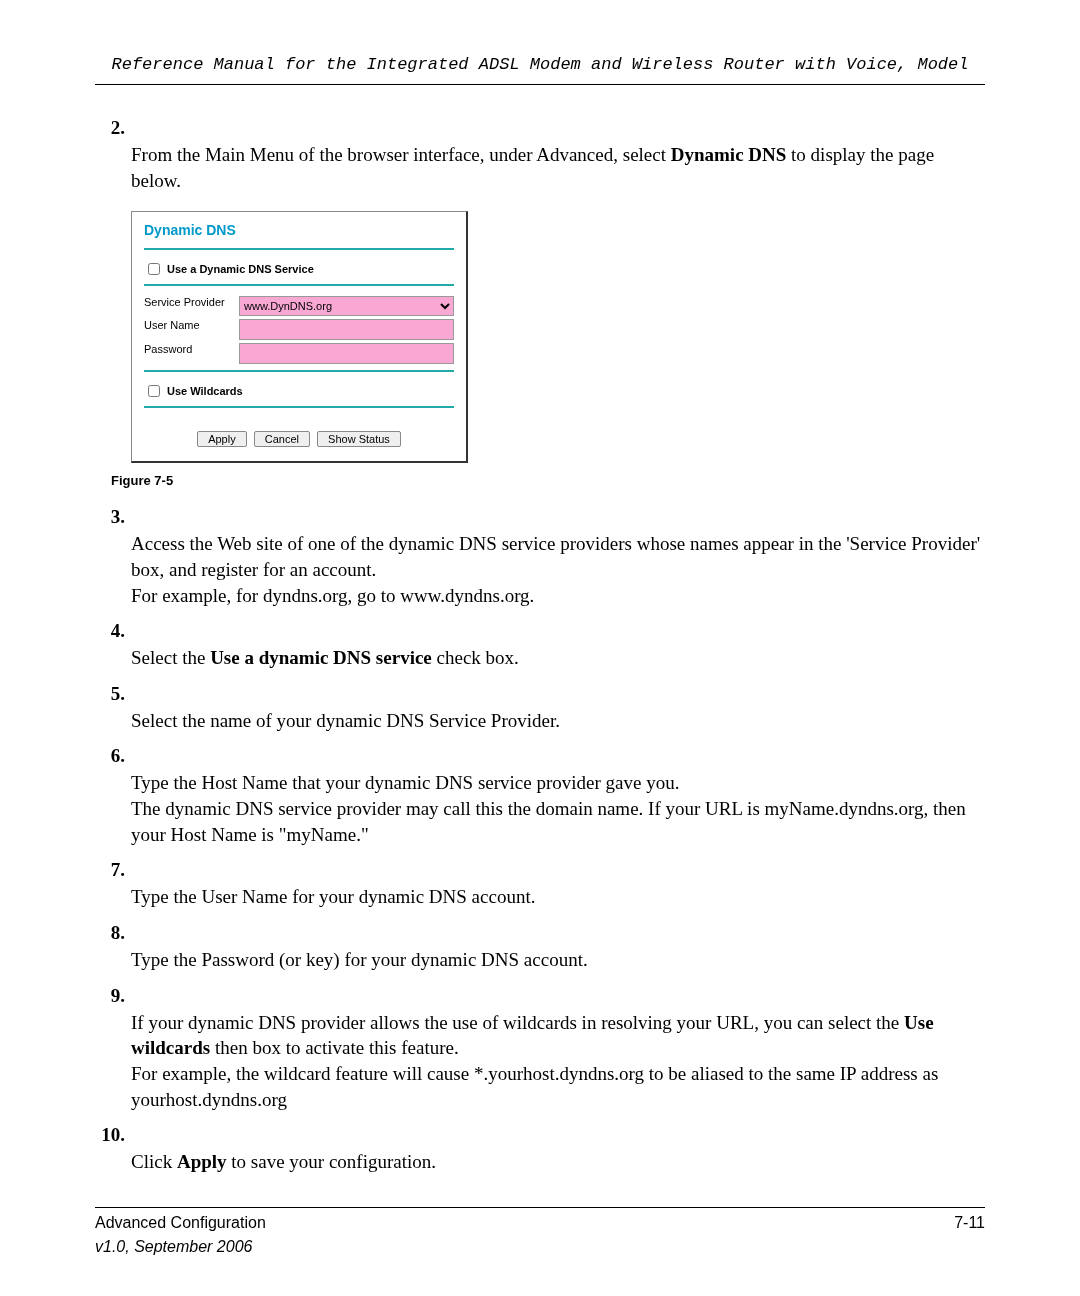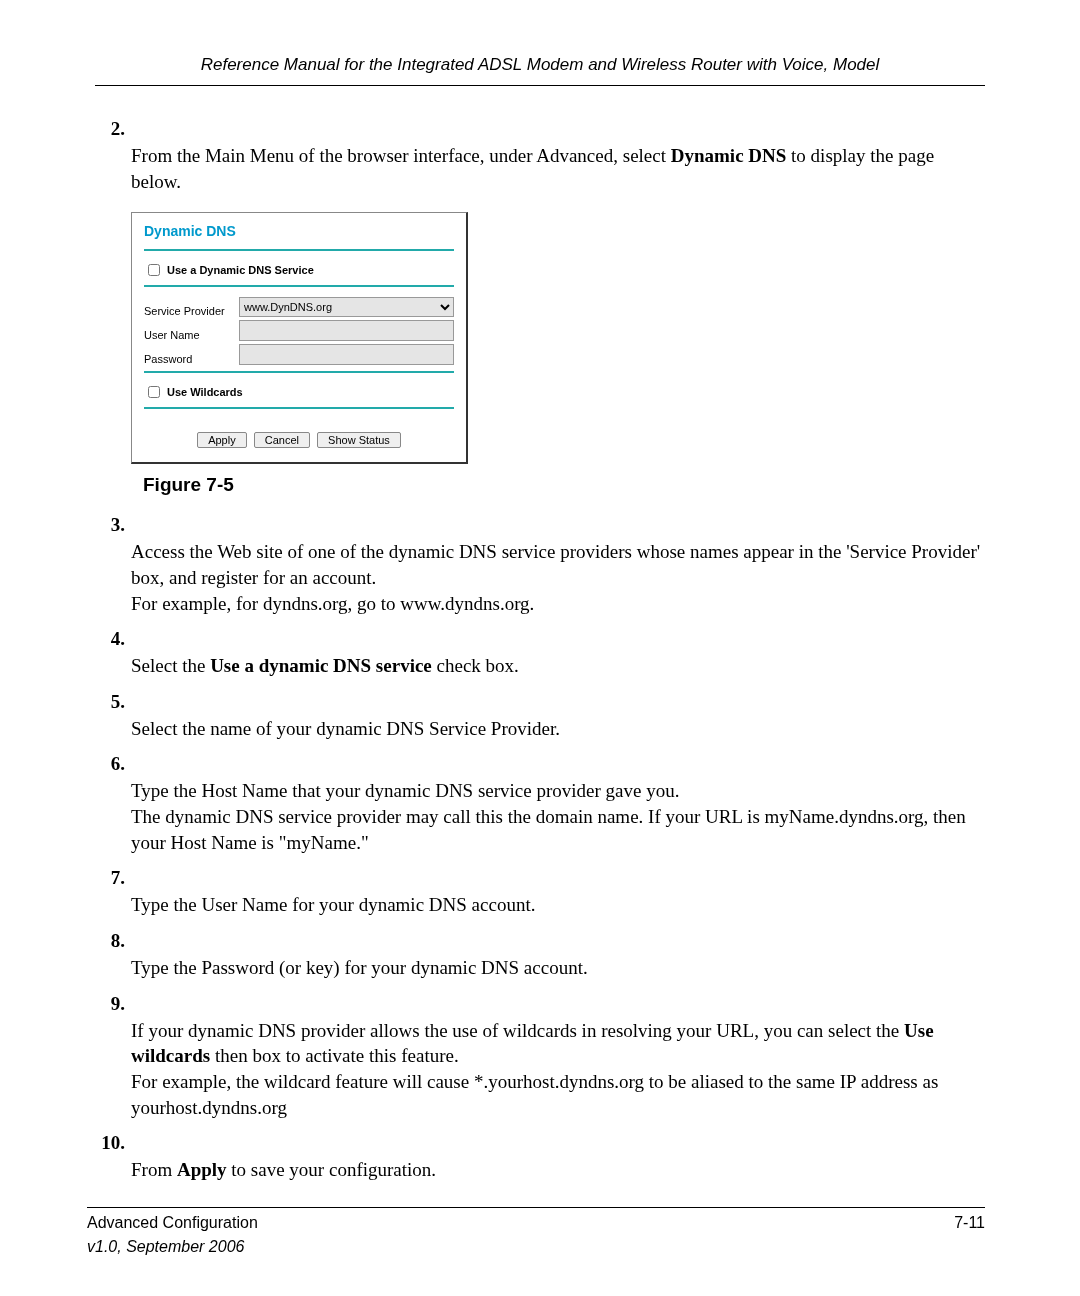--- a/index.html
+++ b/index.html
@@ -14,21 +14,21 @@
   .page {
     padding: 55px 95px 40px 95px;
     box-sizing: border-box;
     width: 1080px;
     min-height: 1296px;
     position: relative;
   }
   .header {
     text-align: center;
     font-style: italic;
-    font-family: Liberation Sans, sans-serif;
+    font-family: Liberation Mono, monospace;
     font-size: 17px;
     padding-bottom: 10px;
     border-bottom: 1px solid #000;
     margin-bottom: 30px;
   }
   ol.steps {
     list-style: none;
     padding: 0;
     margin: 0;
   }
@@ -44,22 +44,22 @@
     padding-right: 6px;
   }
   .txt { flex: 1; margin-top: 27px; }
   .bold { font-weight: bold; }
   .figure-wrap {
     margin: 18px 0 8px 36px;
   }
   .figure-caption {
     font-family: Arial, Helvetica, sans-serif;
     font-weight: bold;
-    font-size: 19px;
-    margin: 10px 0 16px 48px;
+    font-size: 13px;
+    margin: 10px 0 16px 16px;
   }
   
   .panel {
     width: 310px;
     border-top: 1px solid #888;
     border-left: 1px solid #888;
     border-right: 2px solid #333;
     border-bottom: 2px solid #333;
     background: #fff;
     font-family: Arial, Helvetica, sans-serif;
@@ -72,30 +72,30 @@
     font-size: 14px;
     margin-bottom: 10px;
   }
   .hr-teal {
     border: none;
     border-top: 2px solid #2aa;
     margin: 6px 0 10px 0;
   }
   .row {
     display: flex;
-    align-items: flex-end;
+    align-items: flex-start;
     margin: 3px 0;
   }
   .row-label { width: 95px; }
   .row input[type=text], .row select {
     flex: 1;
     height: 17px;
     font-size: 11px;
     border: 1px solid #999;
-    background: #e5e5e5;
+    background: #f9a8d4;
   }
   .row select {
     height: 20px;
   }
   .chk-row {
     display: flex;
     align-items: center;
     gap: 4px;
     font-weight: bold;
     margin: 4px 0;
@@ -110,21 +110,21 @@
     font-size: 11px;
     padding: 1px 10px;
     background: #efefef;
     border: 1px solid #888;
     border-radius: 2px;
     margin: 0 2px;
   }
   .footer {
     position: absolute;
     bottom: 40px;
-    left: 87px;
+    left: 95px;
     right: 95px;
   }
   .footer-line {
     border-top: 1px solid #000;
     padding-top: 6px;
     display: flex;
     justify-content: space-between;
     font-family: Arial, Helvetica, sans-serif;
     font-size: 16px;
   }
@@ -226,21 +226,21 @@
     <li>
       <span class="num">9.</span>
       <span class="txt">
         <span>If your dynamic DNS provider allows the use of wildcards in resolving your URL, you can select the </span><span class="bold">Use wildcards</span><span> then box to activate this feature.</span><br>
         <span>For example, the wildcard feature will cause *.yourhost.dyndns.org to be aliased to the same IP address as yourhost.dyndns.org</span>
       </span>
     </li>
     <li>
       <span class="num">10.</span>
       <span class="txt">
-        <span>From </span><span class="bold">Apply</span><span> to save your configuration.</span>
+        <span>Click </span><span class="bold">Apply</span><span> to save your configuration.</span>
       </span>
     </li>
   </ol>
 
   <div class="footer">
     <div class="footer-line">
       <span>Advanced Configuration</span>
       <span>7-11</span>
     </div>
     <div class="footer-ver">v1.0, September 2006</div>

